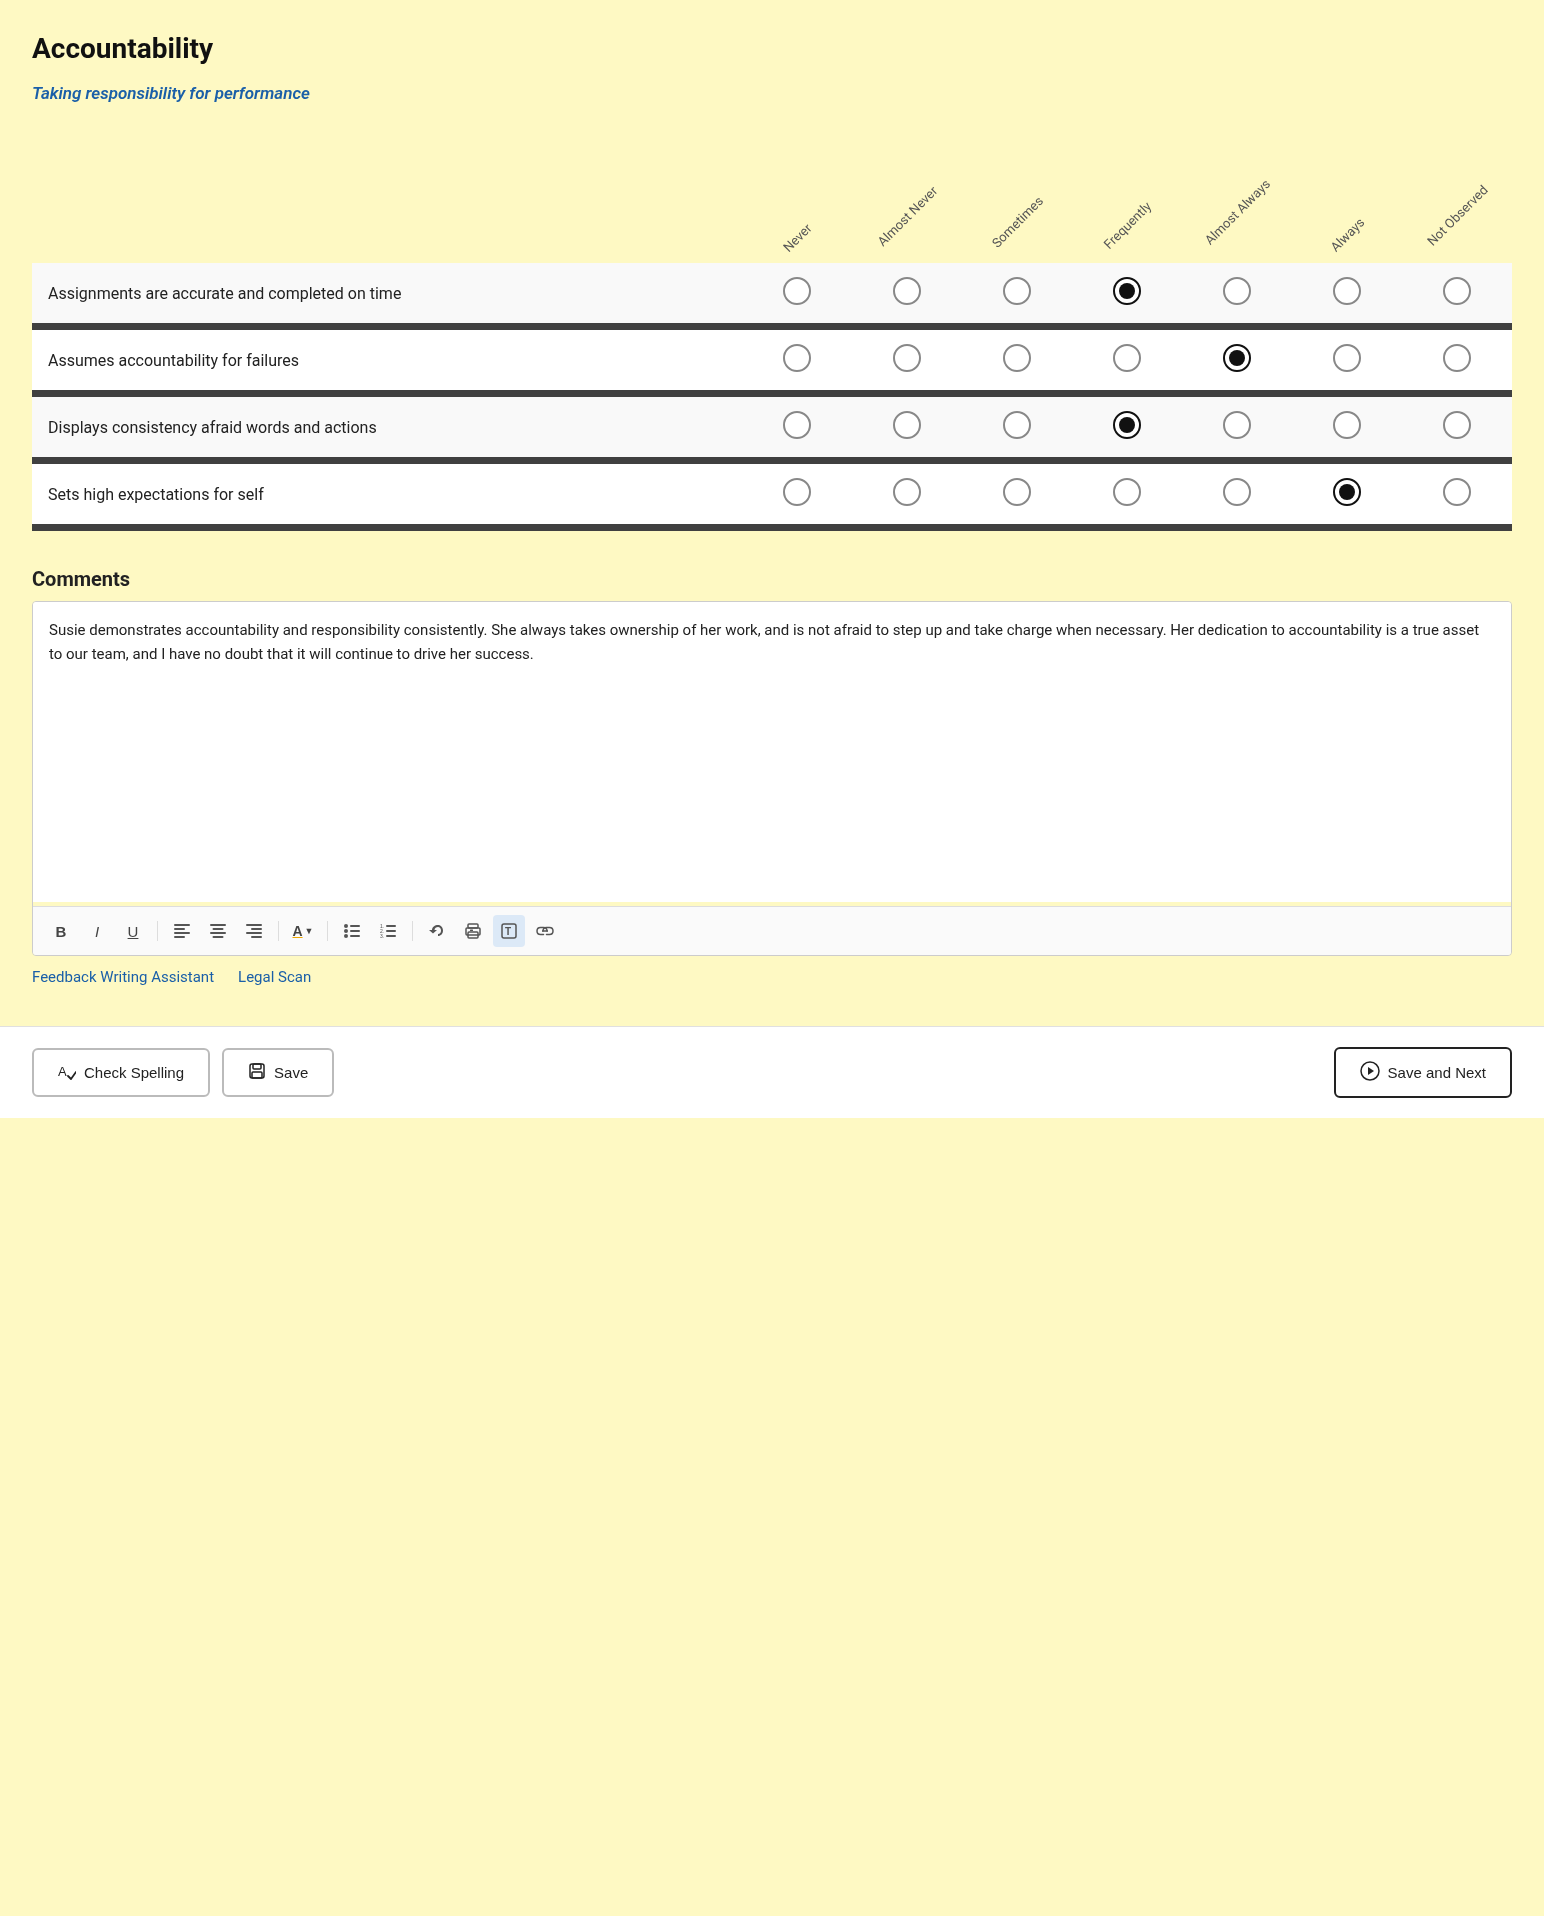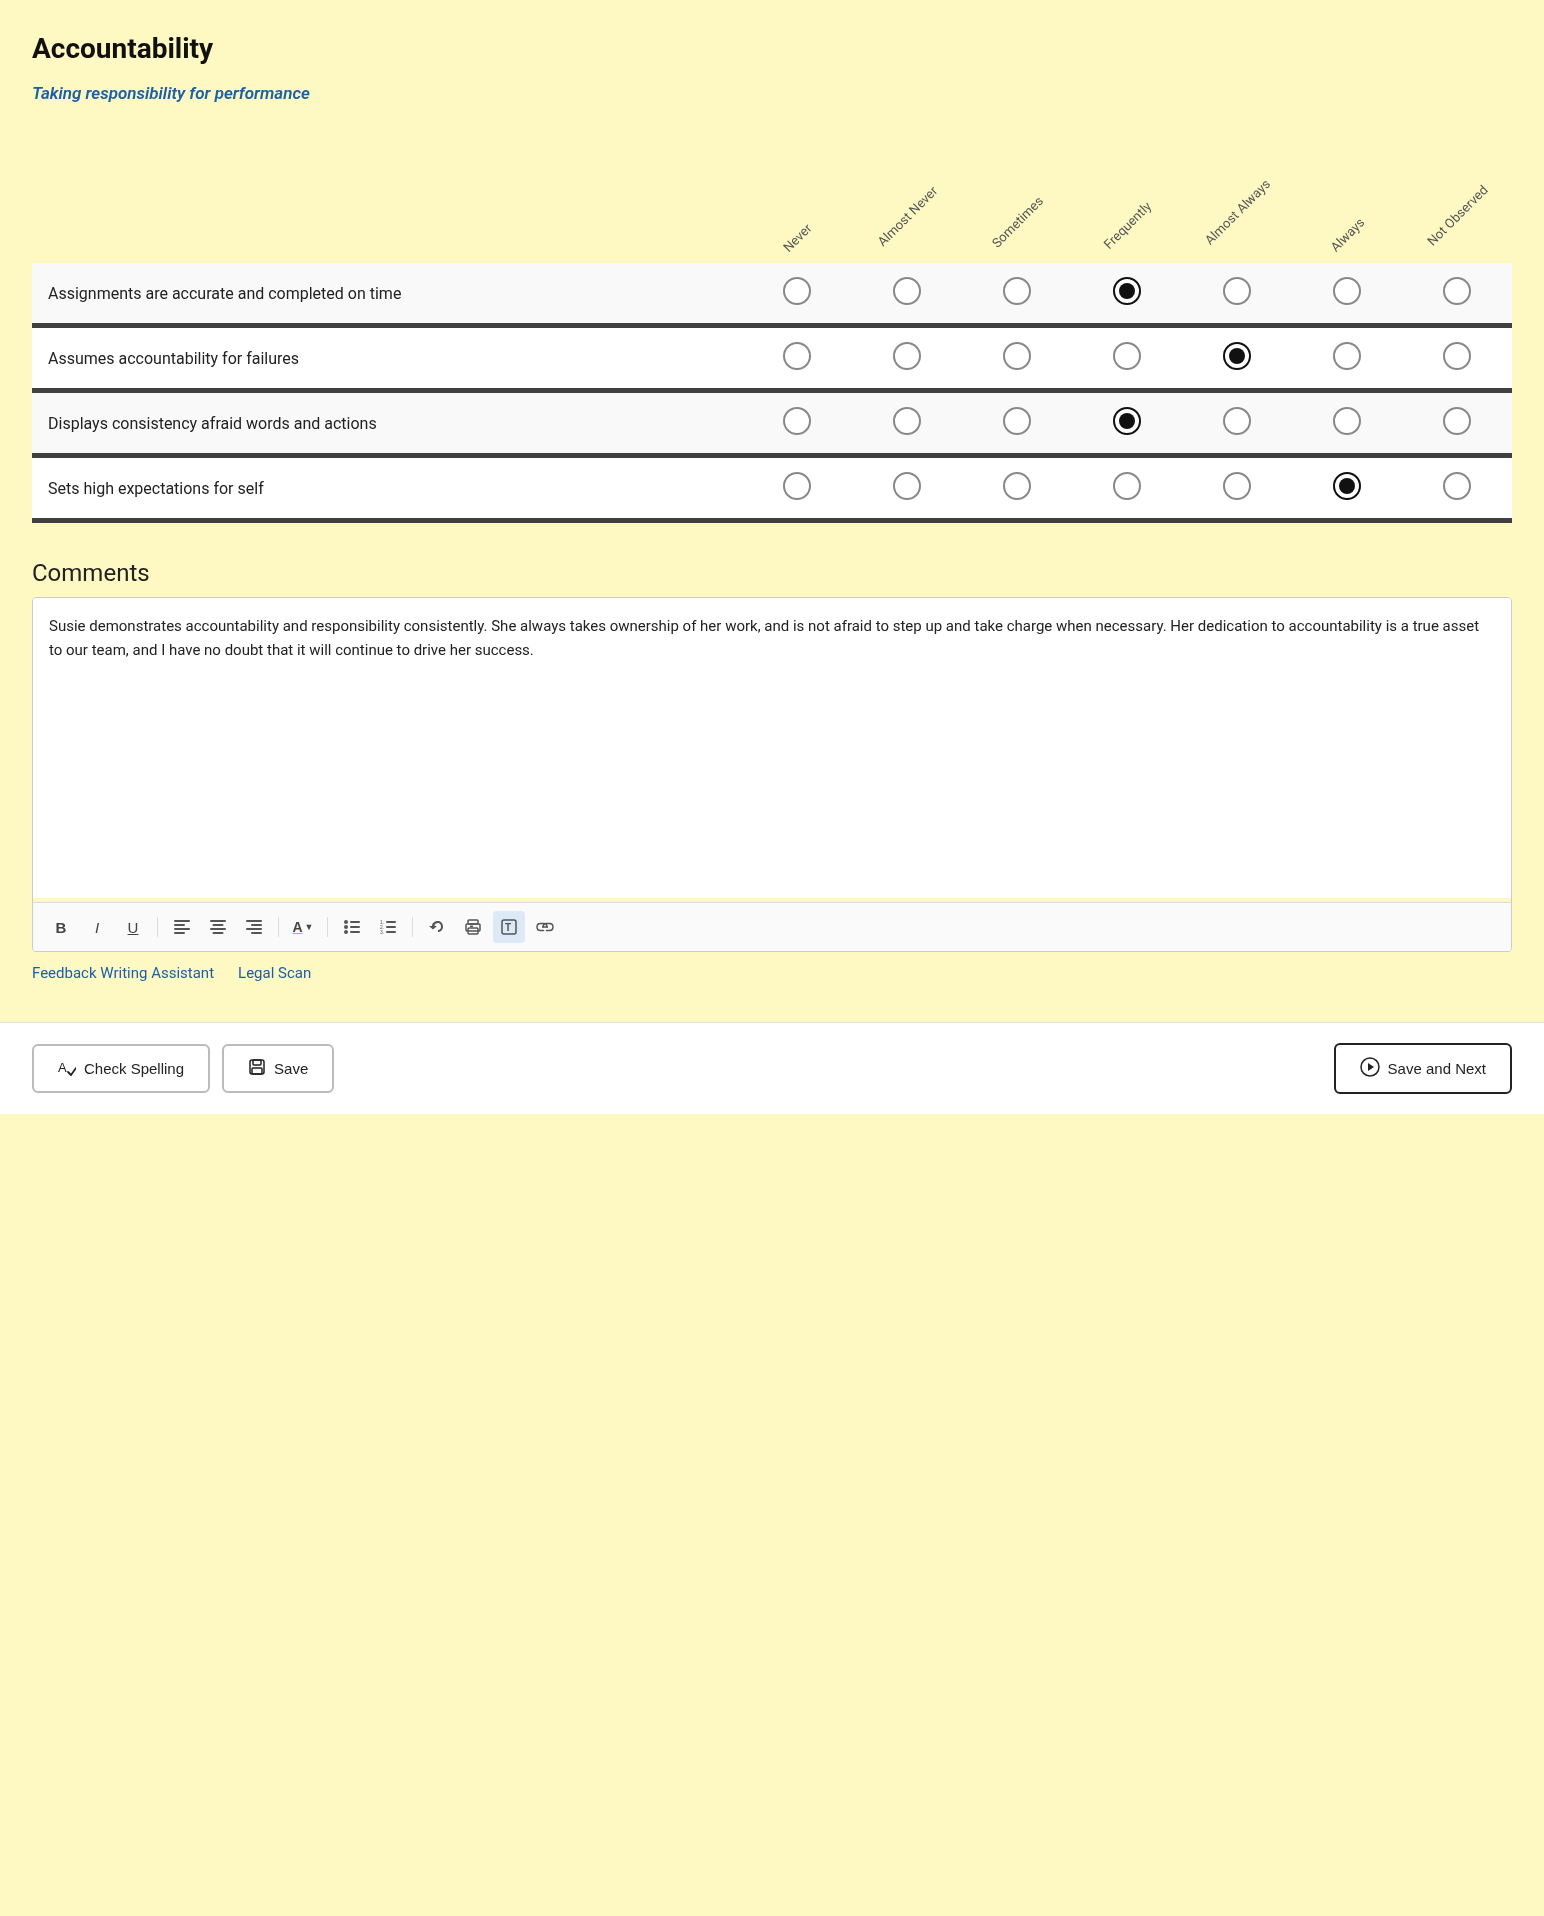--- a/index.html
+++ b/index.html
@@ -52,21 +52,21 @@
     }
     .rating-table thead tr th:first-child {
       width: 48%;
     }
     .col-header-cell {
       width: 72px;
     }
 
     
     .rating-table tbody tr {
-      border-bottom: 5px solid #404040;
+      border-bottom: 7px solid #404040;
     }
     .rating-table tbody tr:nth-child(odd) {
       background: #f9f9f9;
     }
     .rating-table tbody tr:nth-child(even) {
       background: #fff;
     }
     .rating-table tbody td {
       padding: 14px 8px;
       text-align: center;
@@ -102,22 +102,22 @@
       border-radius: 50%;
       background: #111;
       position: absolute;
     }
 
     
     .comments-section {
       margin-bottom: 24px;
     }
     .comments-label {
-      font-size: 24px;
-      font-weight: 400;
+      font-size: 20px;
+      font-weight: 700;
       color: #222;
       margin-bottom: 10px;
       margin-top: 16px;
     }
     .comments-editor {
       border: 1px solid #ccc;
       border-radius: 4px;
       overflow: hidden;
     }
     .comments-text-area {

